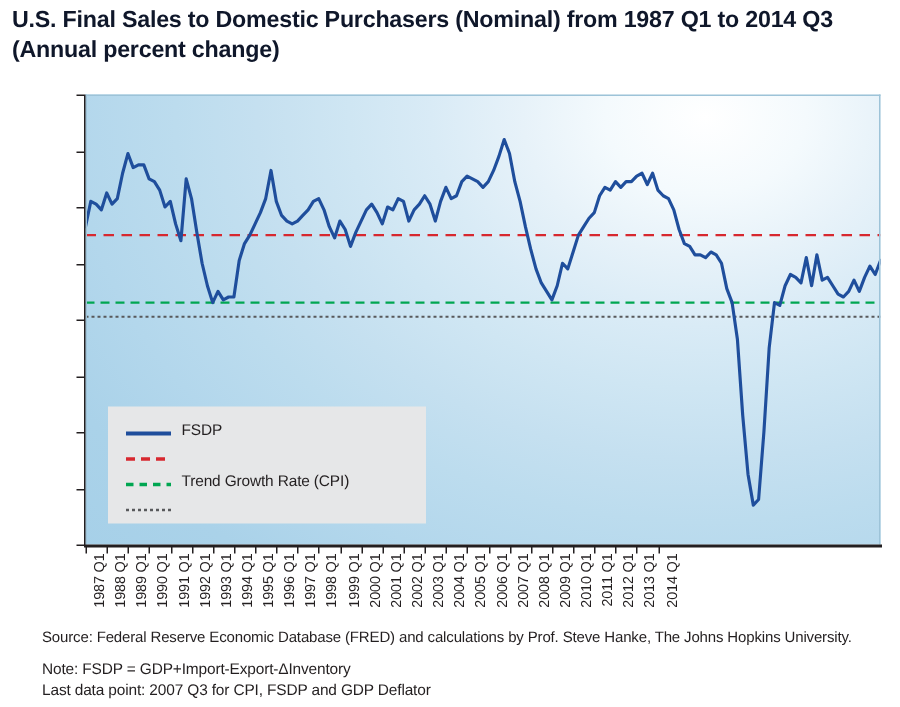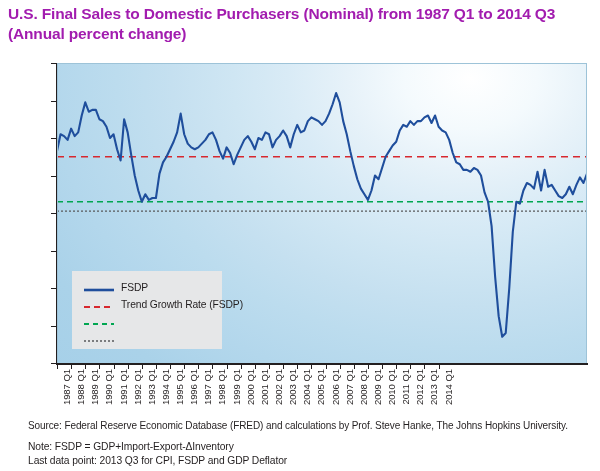--- a/index.html
+++ b/index.html
@@ -11,21 +11,21 @@
     overflow:hidden;
     position:relative;
   }
   #chart-title{
     position:absolute;
     left:8px; top:4px; width:584px;
     font-size:15.5px;
     font-weight:bold;
     line-height:1.28;
     letter-spacing:-0.15px;
-    color:#a21caf;
+    color:#0f172a;
   }
   
   #plot-wrap{
     position:absolute;
     left:57px; top:63px;
     width:530px; height:300px;
   }
   #plot-bg{
     position:absolute; inset:0;
     background:
@@ -80,21 +80,21 @@
     color:#231f20;
     white-space:nowrap;
     transform-origin:left top;
     transform:rotate(-90deg) translateX(-100%);
     letter-spacing:-0.1px;
   }
   
   #legend{
     position:absolute;
     left:72px; top:271px;
-    width:150px; height:78px;
+    width:212px; height:78px;
     background:#e6e7e8;
     padding:0;
     text-align:center;
   }
   .legend-row{
     position:absolute;
     left:12px;
     height:15px;
     display:flex;
     align-items:center;
@@ -232,29 +232,29 @@
     <div class="legend-row" style="top: 9px;">
       <span class="legend-swatch"><svg width="30" height="12">
           <line x1="0" x2="30" y1="6" y2="6" stroke="#1f4e9c" stroke-width="2.6"></line>
         </svg></span>
       <span class="legend-label">FSDP</span>
     </div>
     <div class="legend-row" style="top: 26px;">
       <span class="legend-swatch"><svg width="30" height="12">
           <line x1="0" x2="30" y1="6" y2="6" stroke="#d7282f" stroke-width="2.2" stroke-dasharray="6,4"></line>
         </svg></span>
-      <span class="legend-label">Trend Growth Rate (FSDP)</span>
     </div>
     <div class="legend-row" style="top: 43px;">
       <span class="legend-swatch"><svg width="30" height="12">
           <line x1="0" x2="30" y1="6" y2="6" stroke="#00a651" stroke-width="2.2" stroke-dasharray="5,4"></line>
         </svg></span>
+      <span class="legend-label">Trend Growth Rate (CPI)</span>
     </div>
     <div class="legend-row" style="top: 60px;">
       <span class="legend-swatch"><svg width="30" height="12">
           <line x1="0" x2="30" y1="6" y2="6" stroke="#58595b" stroke-width="1.6" stroke-dasharray="2,2"></line>
         </svg></span>
     </div>
   </div>
 
 <div id="source-note">Source: Federal Reserve Economic Database (FRED) and calculations by Prof. Steve Hanke, The Johns Hopkins University.</div>
 <div id="note-line1">Note: FSDP = GDP+Import-Export-ΔInventory</div>
-<div id="note-line2">Last data point: 2013 Q3 for CPI, FSDP and GDP Deflator</div>
+<div id="note-line2">Last data point: 2007 Q3 for CPI, FSDP and GDP Deflator</div>
 
 </body></html>

